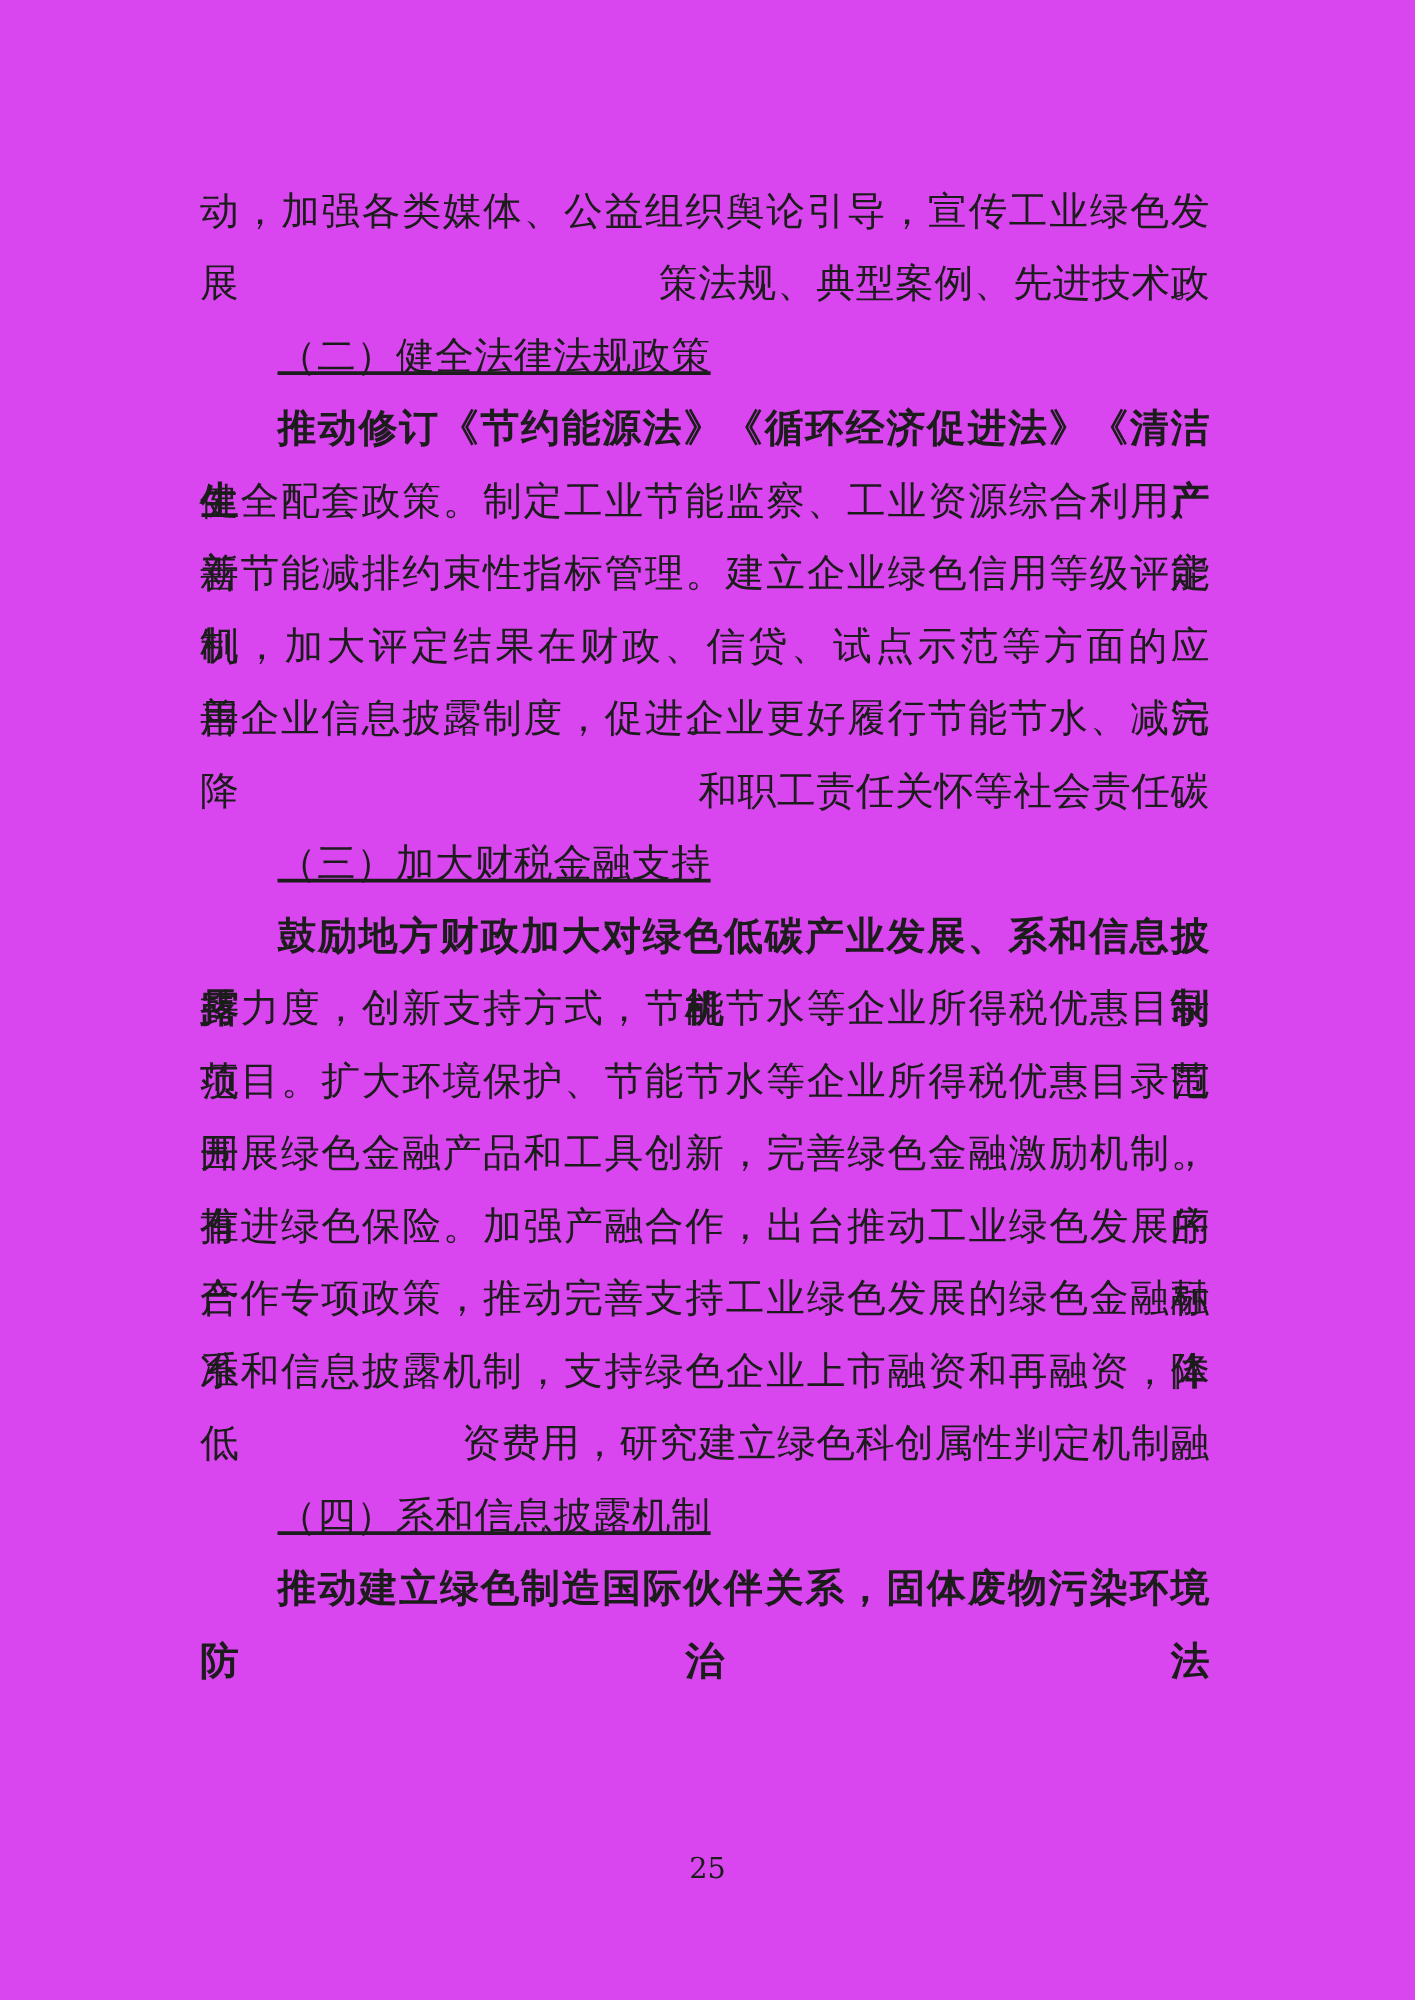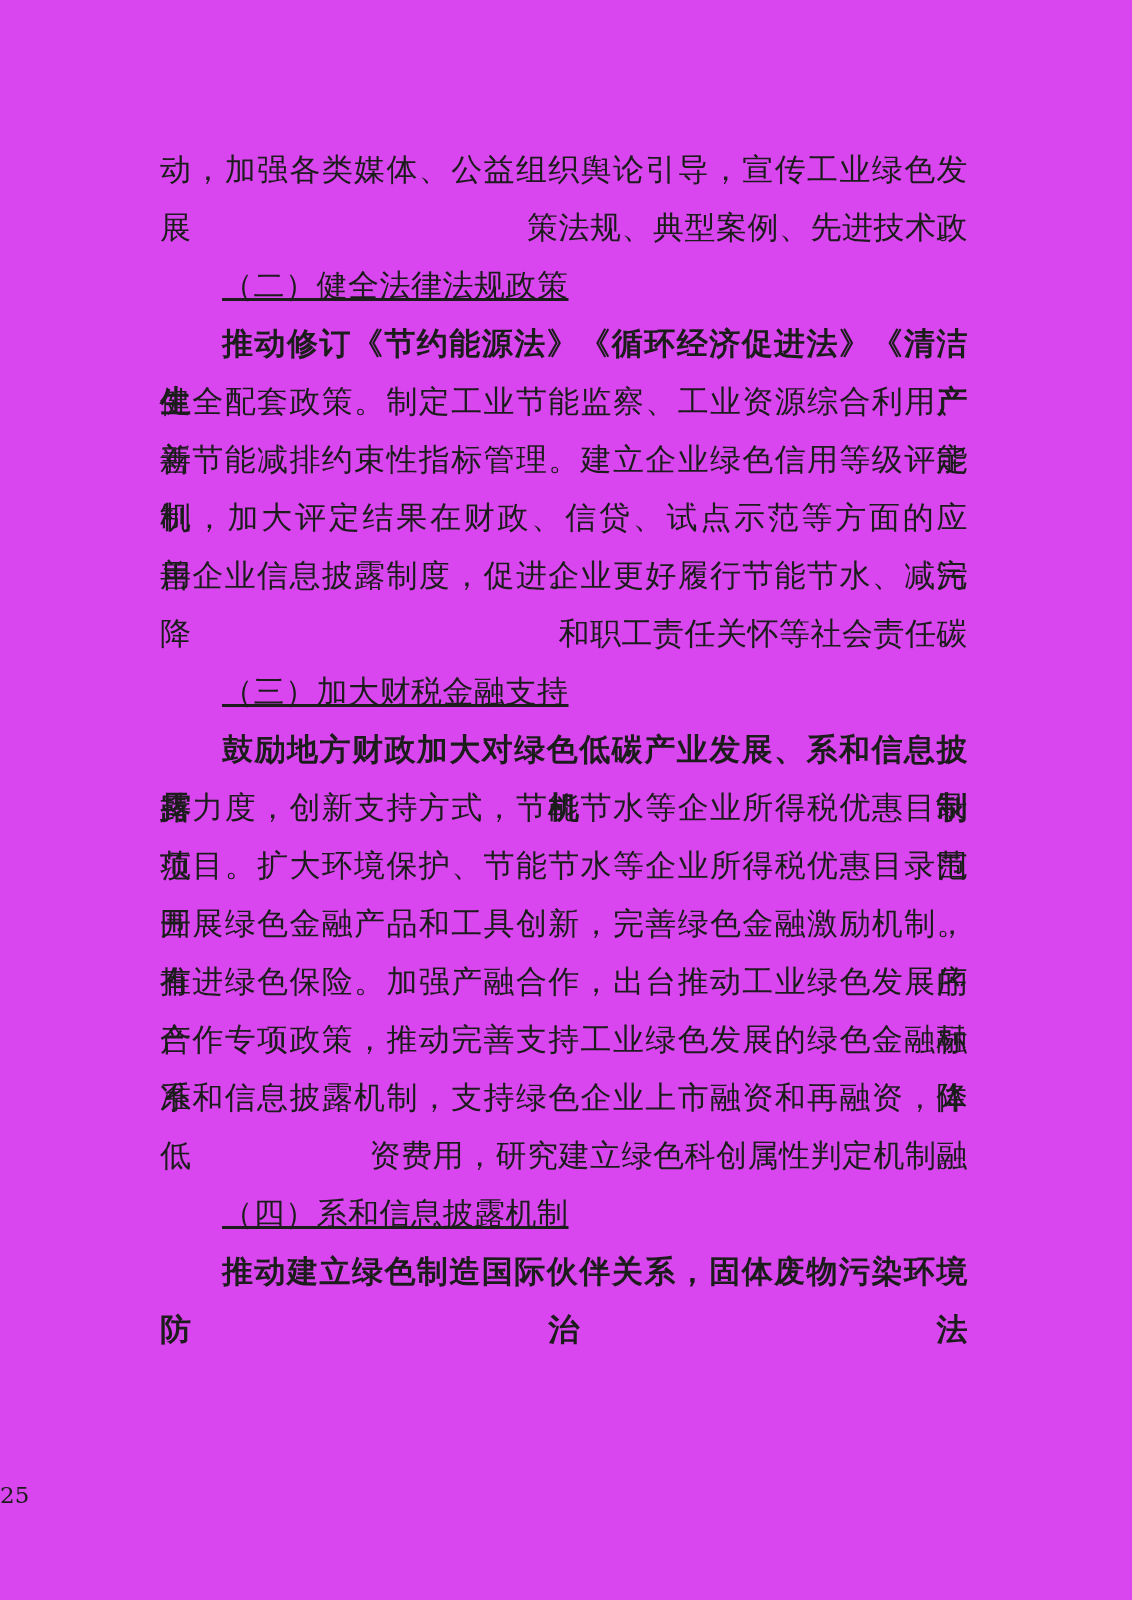--- a/index.html
+++ b/index.html
@@ -52,21 +52,21 @@
   .line.heading {
     text-indent: 2em;
     text-align: left;
     text-decoration: underline;
   }
   .page-number {
     position: absolute;
     top: 1480px;
     left: 0;
     width: 100%;
-    text-align: left;
+    text-align: center;
     font-size: 23px;
     line-height: 30px;
     color: #1c1c1c;
     font-family: "DejaVu Serif", "Liberation Serif", serif;
   }
 </style>
 </head>
 <body>
 
 <div class="page">

